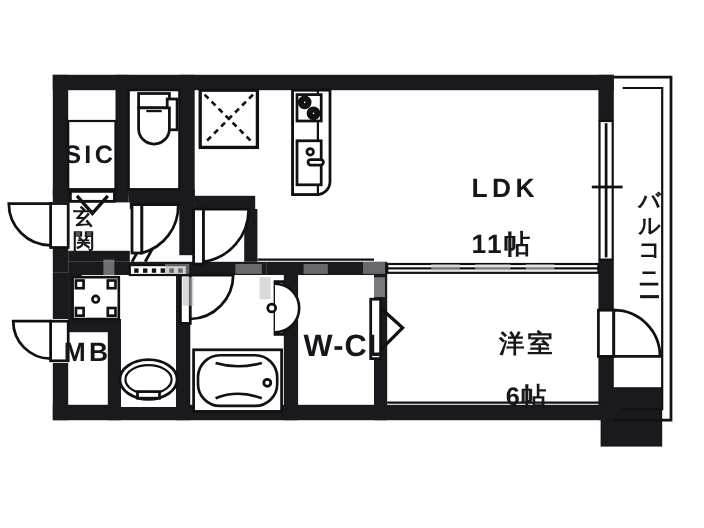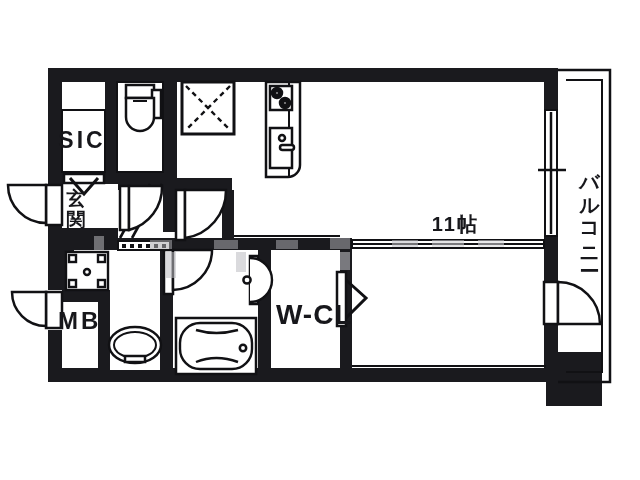--- a/index.html
+++ b/index.html
@@ -7,21 +7,21 @@
   body{width:640px;height:480px;overflow:hidden;
        font-family:"Liberation Sans","DejaVu Sans",sans-serif;}
   #plan{position:relative;width:524px;height:480px;background:#fff;}
   #plan svg{display:block;}
   .lbl{position:absolute;color:#17171b;font-weight:bold;letter-spacing:2px;
        white-space:pre;line-height:1.05;text-align:center;}
   .lbl-sic{font-size:23px;letter-spacing:3px;}
   .lbl-mb{font-size:24px;letter-spacing:3px;}
   .lbl-wcl{font-size:28px;letter-spacing:1px;}
   .lbl-ldk{font-size:24px;letter-spacing:4px;}
-  .lbl-ldk .sz{font-size:20px;letter-spacing:2px;}
+  .lbl-ldk .sz{font-size:24px;letter-spacing:2px;}
   .lbl-ys{font-size:23px;letter-spacing:3px;}
   .lbl-ys .sz{font-size:23px;letter-spacing:1px;}
   .lbl-gen{font-size:19px;letter-spacing:0;line-height:1.12;}
   .lbl-bal{font-size:20px;letter-spacing:2px;line-height:1.15;
            writing-mode:vertical-rl;text-orientation:upright;}
 </style>
 </head>
 <body>
 
 <div id="plan">
@@ -251,20 +251,24 @@
   <div class="lbl lbl-sic" style="left:58px;top:128px;width:48px;">SIC</div>
 
   <div class="lbl lbl-gen" style="left:64px;top:188px;width:24px;">玄
 関</div>
 
   <div class="lbl lbl-mb" style="left:58px;top:308px;width:42px;">MB</div>
 
   <div class="lbl lbl-wcl" style="left:276px;top:300px;width:66px;">W-CL</div>
 
   <div class="lbl lbl-ldk" style="left:386px;top:134px;width:96px;">
-    <br>
+    <span>LDK</span><br>
     <span class="sz">11帖</span>
   </div>
 
+  <div class="lbl lbl-ys" style="left:416px;top:276px;width:88px;">
+    <span>洋室</span><br>
+    <span class="sz">6帖</span>
+  </div>
 
   <div class="lbl lbl-bal" style="left:578px;top:150px;height:120px;">バルコニー</div>
 
 </div>
 
 </body></html>

